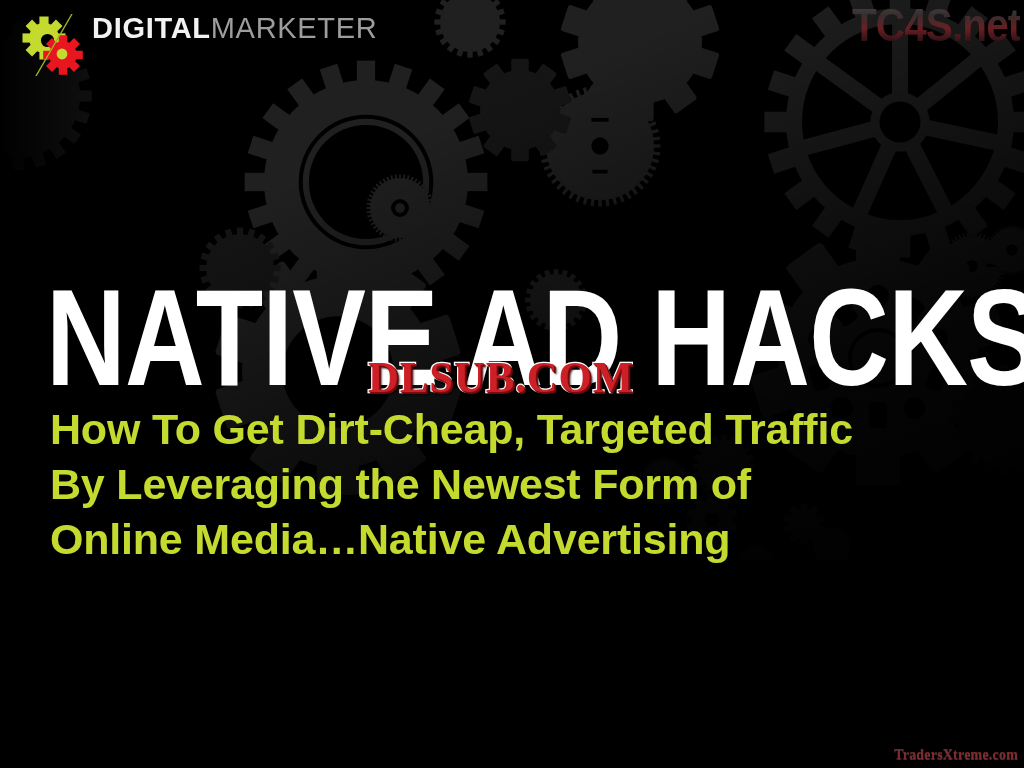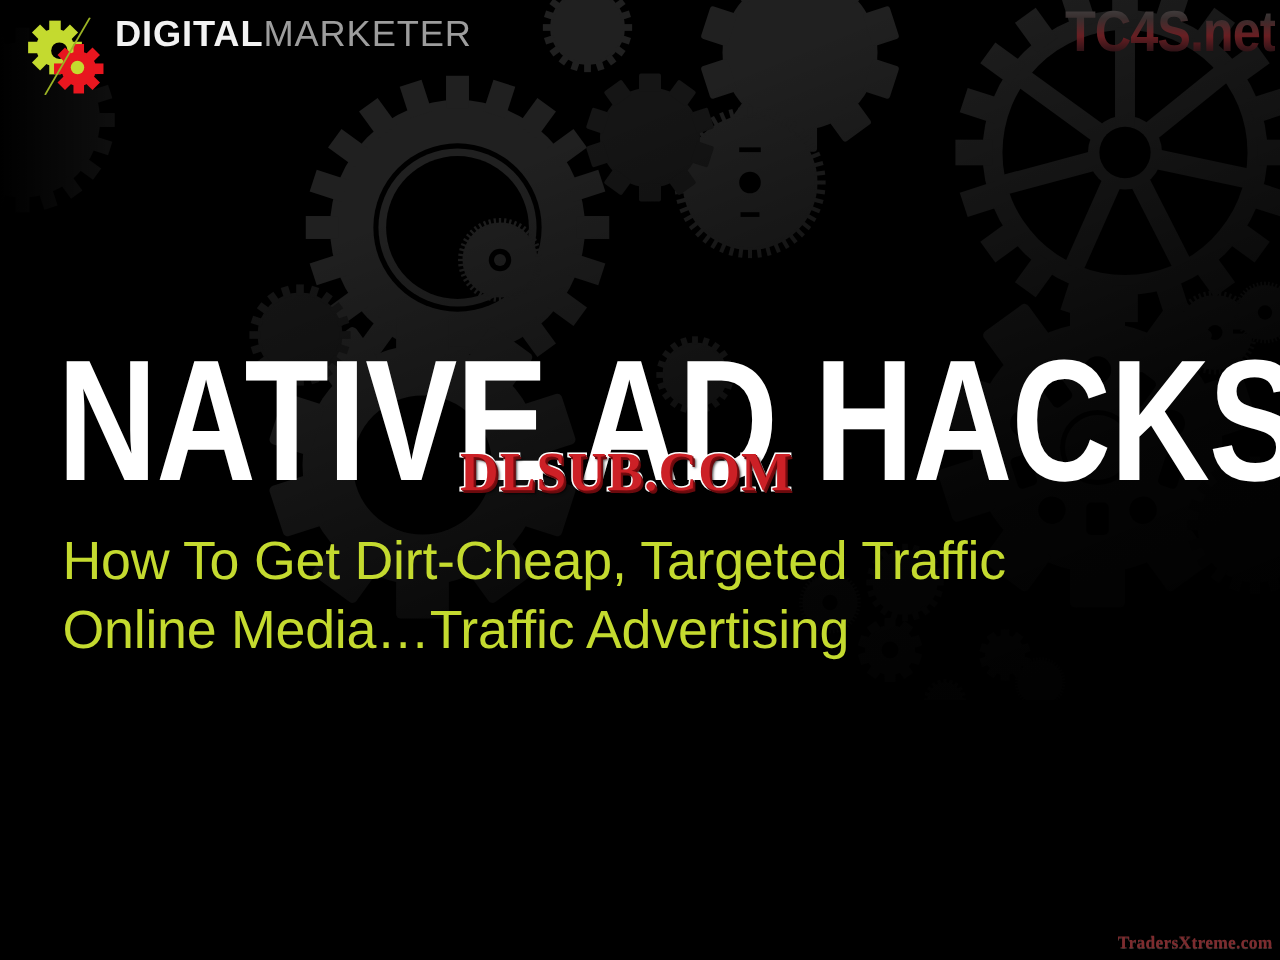--- a/index.html
+++ b/index.html
@@ -70,26 +70,26 @@
     letter-spacing: -1px;
     transform: scaleX(0.80);
     transform-origin: left top;
     white-space: nowrap;
   }
 
   
   #subtitle {
     position: absolute;
     left: 50px;
-    top: 422px;
+    top: 402px;
     width: 830px;
     color: #c4da2f;
     font-size: 43px;
     line-height: 1.28;
-    font-weight: normal;
+    font-weight: bold;
     letter-spacing: -0.2px;
   }
   #subtitle div { white-space: nowrap; }
 
   
   #wm-dlsub {
     position: absolute;
     left: 368px;
     top: 356px;
     font-family: "Liberation Serif", serif;
@@ -609,18 +609,19 @@
       <span class="w1">DIGITAL</span><span class="w2">MARKETER</span>
     </div>
   </div>
 
   <div id="title">NATIVE AD HACKS</div>
 
   <div id="wm-dlsub">DLSUB.COM</div>
 
   <div id="subtitle">
     <div>How To Get Dirt-Cheap, Targeted Traffic</div>
-    <div>Online Media…Traffic Advertising</div>
+    <div>By Leveraging the Newest Form of</div>
+    <div>Online Media…Native Advertising</div>
   </div>
 
   <div id="wm-traders">TradersXtreme.com</div>
 
 </div>
 
 </body></html>

